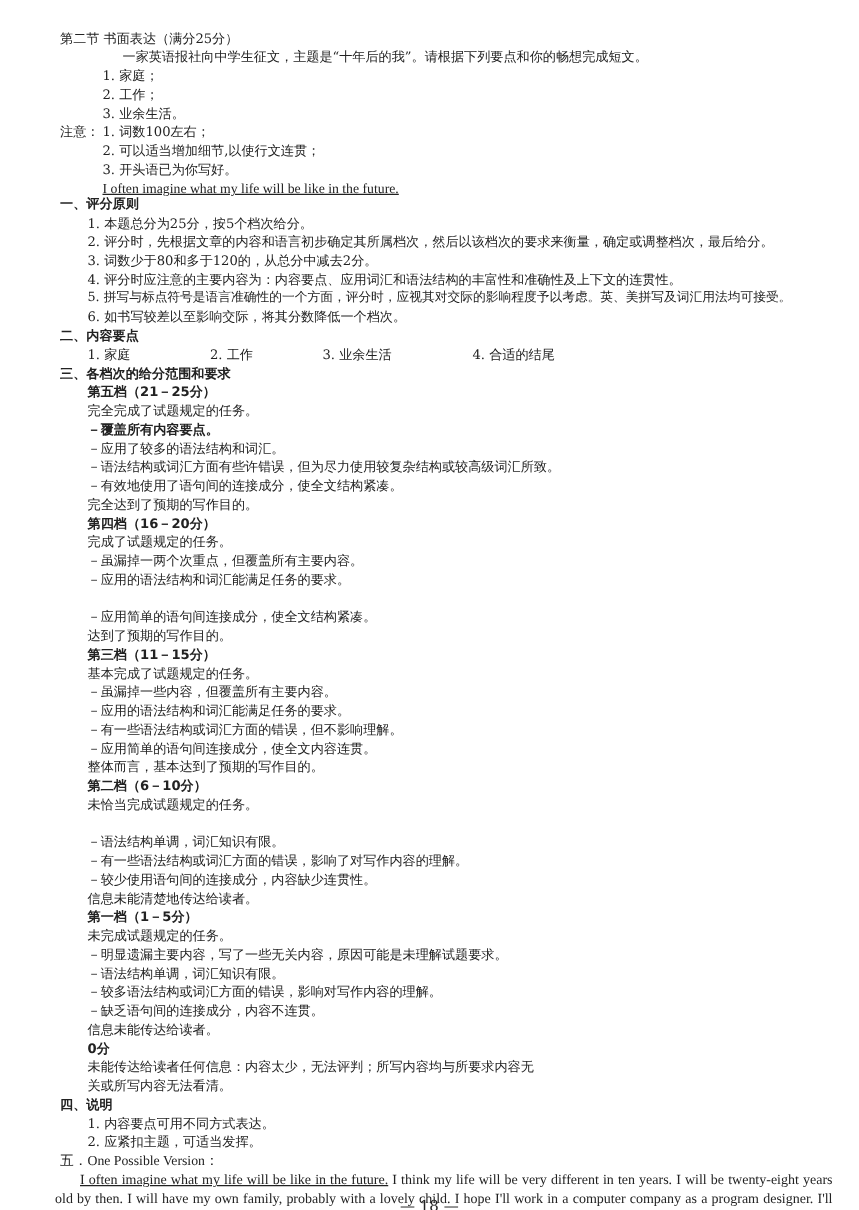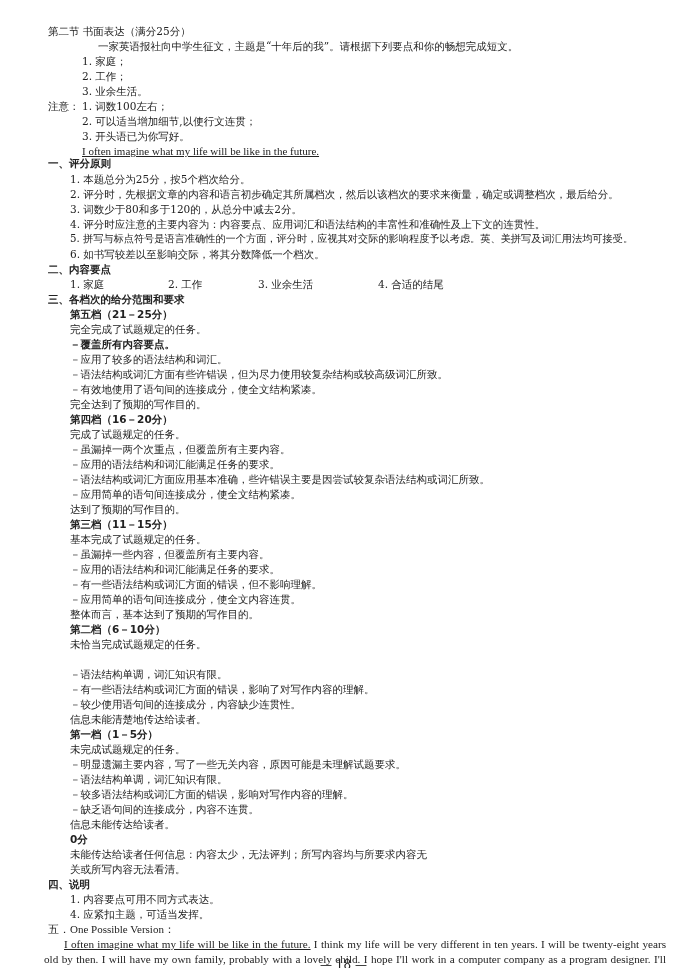--- a/index.html
+++ b/index.html
@@ -58,21 +58,20 @@
   <div class="line" style="left:70px;top:337px;font-weight:bold;">－覆盖所有内容要点。</div>
   <div class="line" style="left:70px;top:352px;">－应用了较多的语法结构和词汇。</div>
   <div class="line" style="left:70px;top:367px;">－语法结构或词汇方面有些许错误，但为尽力使用较复杂结构或较高级词汇所致。</div>
   <div class="line" style="left:70px;top:382px;">－有效地使用了语句间的连接成分，使全文结构紧凑。</div>
   <div class="line" style="left:70px;top:397px;">完全达到了预期的写作目的。</div>
 
   <div class="line bold" style="left:70px;top:412px;">第四档（16－20分）</div>
   <div class="line" style="left:70px;top:427px;">完成了试题规定的任务。</div>
   <div class="line" style="left:70px;top:442px;">－虽漏掉一两个次重点，但覆盖所有主要内容。</div>
   <div class="line" style="left:70px;top:457px;">－应用的语法结构和词汇能满足任务的要求。</div>
-  <div class="line" style="left:70px;top:472px;">－语法结构或词汇方面应用基本准确，些许错误主要是因尝试较复杂语法结构或词汇所致。</div>
   <div class="line" style="left:70px;top:487px;">－应用简单的语句间连接成分，使全文结构紧凑。</div>
   <div class="line" style="left:70px;top:502px;">达到了预期的写作目的。</div>
 
   <div class="line bold" style="left:70px;top:517px;">第三档（11－15分）</div>
   <div class="line" style="left:70px;top:532px;">基本完成了试题规定的任务。</div>
   <div class="line" style="left:70px;top:547px;">－虽漏掉一些内容，但覆盖所有主要内容。</div>
   <div class="line" style="left:70px;top:562px;">－应用的语法结构和词汇能满足任务的要求。</div>
   <div class="line" style="left:70px;top:592px;">－应用简单的语句间连接成分，使全文内容连贯。</div>
   <div class="line" style="left:70px;top:577px;">－有一些语法结构或词汇方面的错误，但不影响理解。</div>
   <div class="line" style="left:70px;top:607px;">整体而言，基本达到了预期的写作目的。</div>
@@ -91,21 +90,21 @@
   <div class="line" style="left:70px;top:787px;">－较多语法结构或词汇方面的错误，影响对写作内容的理解。</div>
   <div class="line" style="left:70px;top:802px;">－缺乏语句间的连接成分，内容不连贯。</div>
   <div class="line" style="left:70px;top:817px;">信息未能传达给读者。</div>
 
   <div class="line bold" style="left:70px;top:832px;">0分</div>
   <div class="line" style="left:70px;top:847px;">未能传达给读者任何信息：内容太少，无法评判；所写内容均与所要求内容无</div>
   <div class="line" style="left:70px;top:862px;">关或所写内容无法看清。</div>
 
   <div class="line bold" style="left:48px;top:877px;">四、说明</div>
   <div class="line" style="left:70px;top:892px;">1.  内容要点可用不同方式表达。</div>
-  <div class="line" style="left:70px;top:907px;">4.  应紧扣主题，可适当发挥。</div>
+  <div class="line" style="left:70px;top:907px;">2.  应紧扣主题，可适当发挥。</div>
 
   <div class="line" style="left:48px;top:922px;font-family:'Liberation Serif',serif;font-size:11px;">五．One Possible Version：</div>
 
   <div class="para" style="top:937px;">
     <span class="first">I often imagine what my life will be like in the future.</span><span> I think my life will be very different in ten years. I will be twenty-eight years old by then. I will have my own family, probably with a lovely child. I hope I'll work in a computer company as a program designer. I'll enjoy my work and get along well with my colleagues. I'll do a good job in whatever I do. In my free time, I'll continue to take regular exercise, such as swimming, running and various ball games. On my holidays, I'll travel around the world. In a word, my life will be much richer and more colorful.</span>
   </div>
 
   <div class="pagenum" style="top:958px;">— 18 —</div>
 </div>
 

